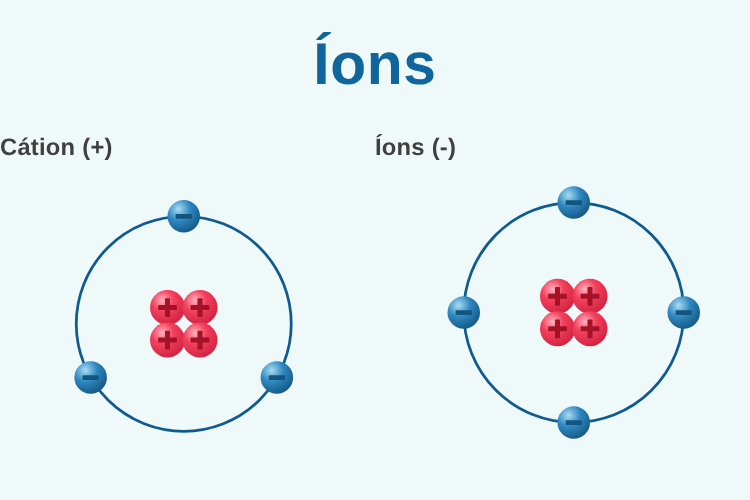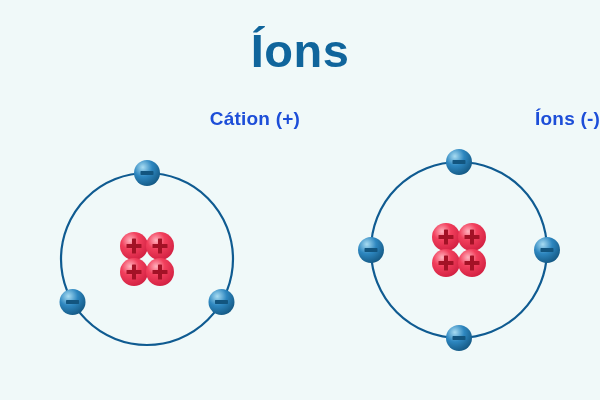--- a/index.html
+++ b/index.html
@@ -30,24 +30,24 @@
     font-size: 47px;
     font-weight: bold;
     color: #10659c;
     letter-spacing: 0.5px;
     line-height: 1.05;
   }
   .ion-label {
     position: absolute;
     top: 108px;
     width: 300px;
-    text-align: right;
+    text-align: left;
     font-size: 19px;
     font-weight: bold;
-    color: #1d4ed8;
+    color: #404040;
     letter-spacing: 0.2px;
   }
   .label-cation { left: 0px; }
   .label-anion  { left: 300px; }
 
   .atom {
     position: absolute;
   }
   .atom svg {
     display: block;

